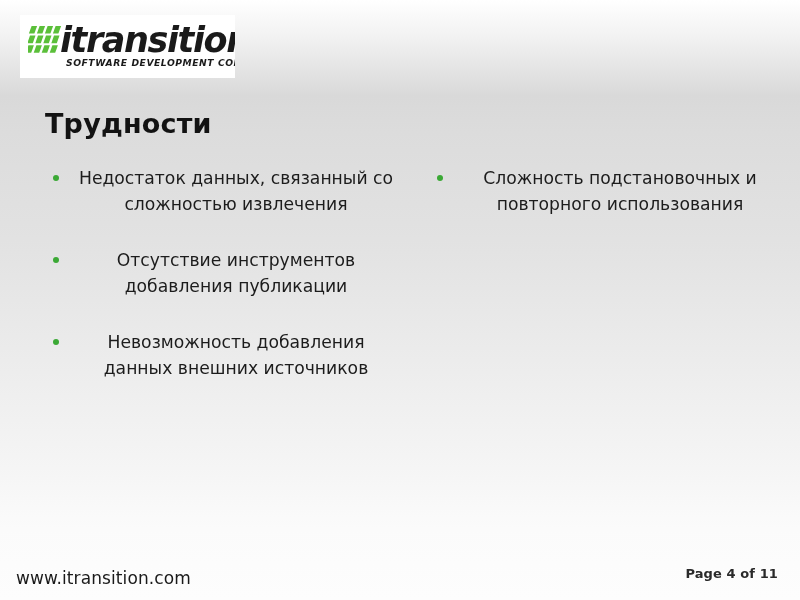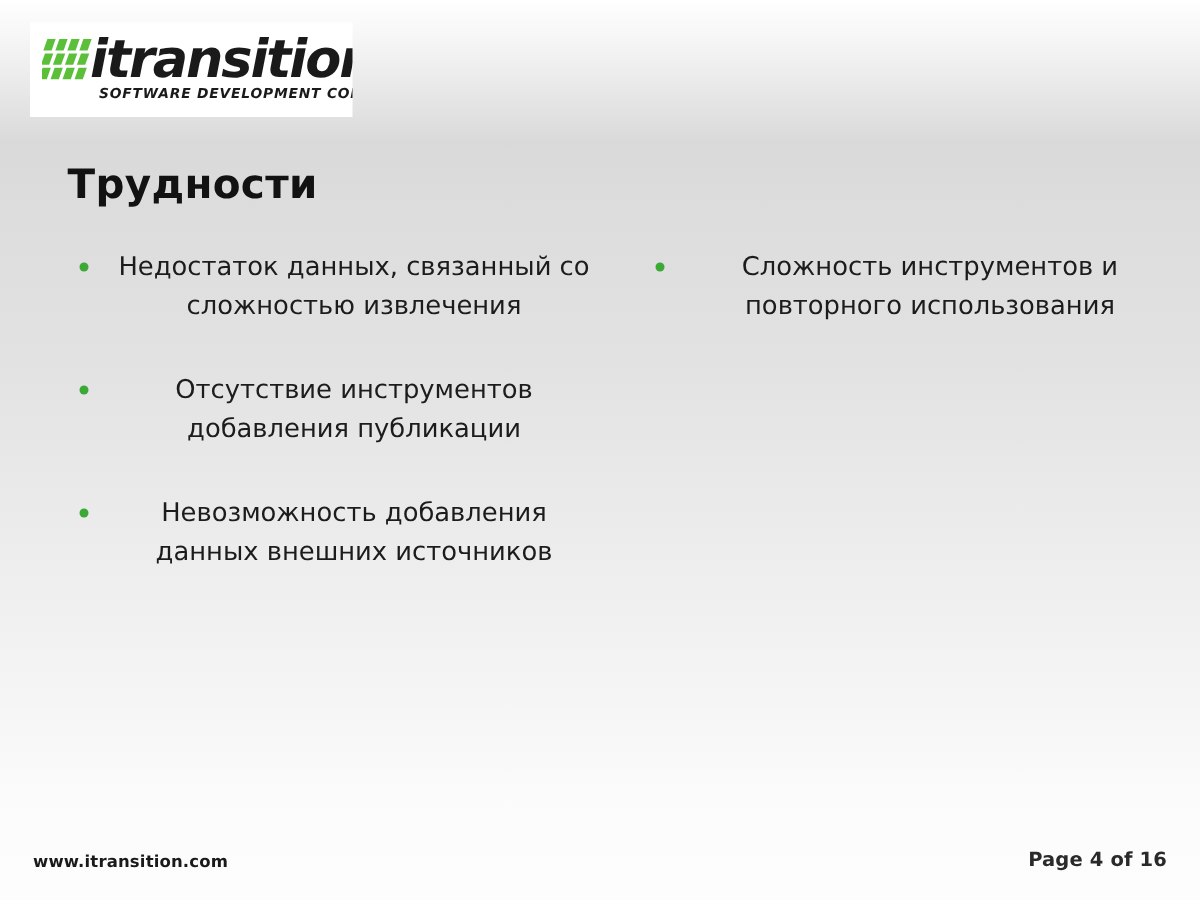--- a/index.html
+++ b/index.html
@@ -116,25 +116,25 @@
     width: 6px;
     height: 6px;
     border-radius: 50%;
     background: #3ba935;
   }
   .bullet-text { display: block; }
 
   
   #footer-url {
     position: absolute;
-    left: 22px;
+    left: 16px;
     top: 568px;
     font-family: "DejaVu Sans", sans-serif;
-    font-size: 11px;
-    font-weight: bold;
+    font-size: 17px;
+    font-weight: normal;
     color: #1a1a1a;
     letter-spacing: 0.1px;
   }
   #footer-page {
     position: absolute;
     right: 22px;
     top: 566px;
     font-family: "DejaVu Sans", sans-serif;
     font-size: 13px;
     font-weight: bold;
@@ -187,20 +187,20 @@
     </div>
     <div class="bullet-item">
       <span class="bullet-marker"></span>
       <span class="bullet-text">Невозможность добавления данных внешних источников</span>
     </div>
   </div>
 
   <div id="col-right" class="column">
     <div class="bullet-item">
       <span class="bullet-marker"></span>
-      <span class="bullet-text">Сложность инструментов и повторного использования</span>
+      <span class="bullet-text">Сложность подстановочных и повторного использования</span>
     </div>
   </div>
 
   <div id="footer-url">www.itransition.com</div>
-  <div id="footer-page">Page 4 of 16</div>
+  <div id="footer-page">Page 4 of 11</div>
 
 </div>
 
 </body></html>

